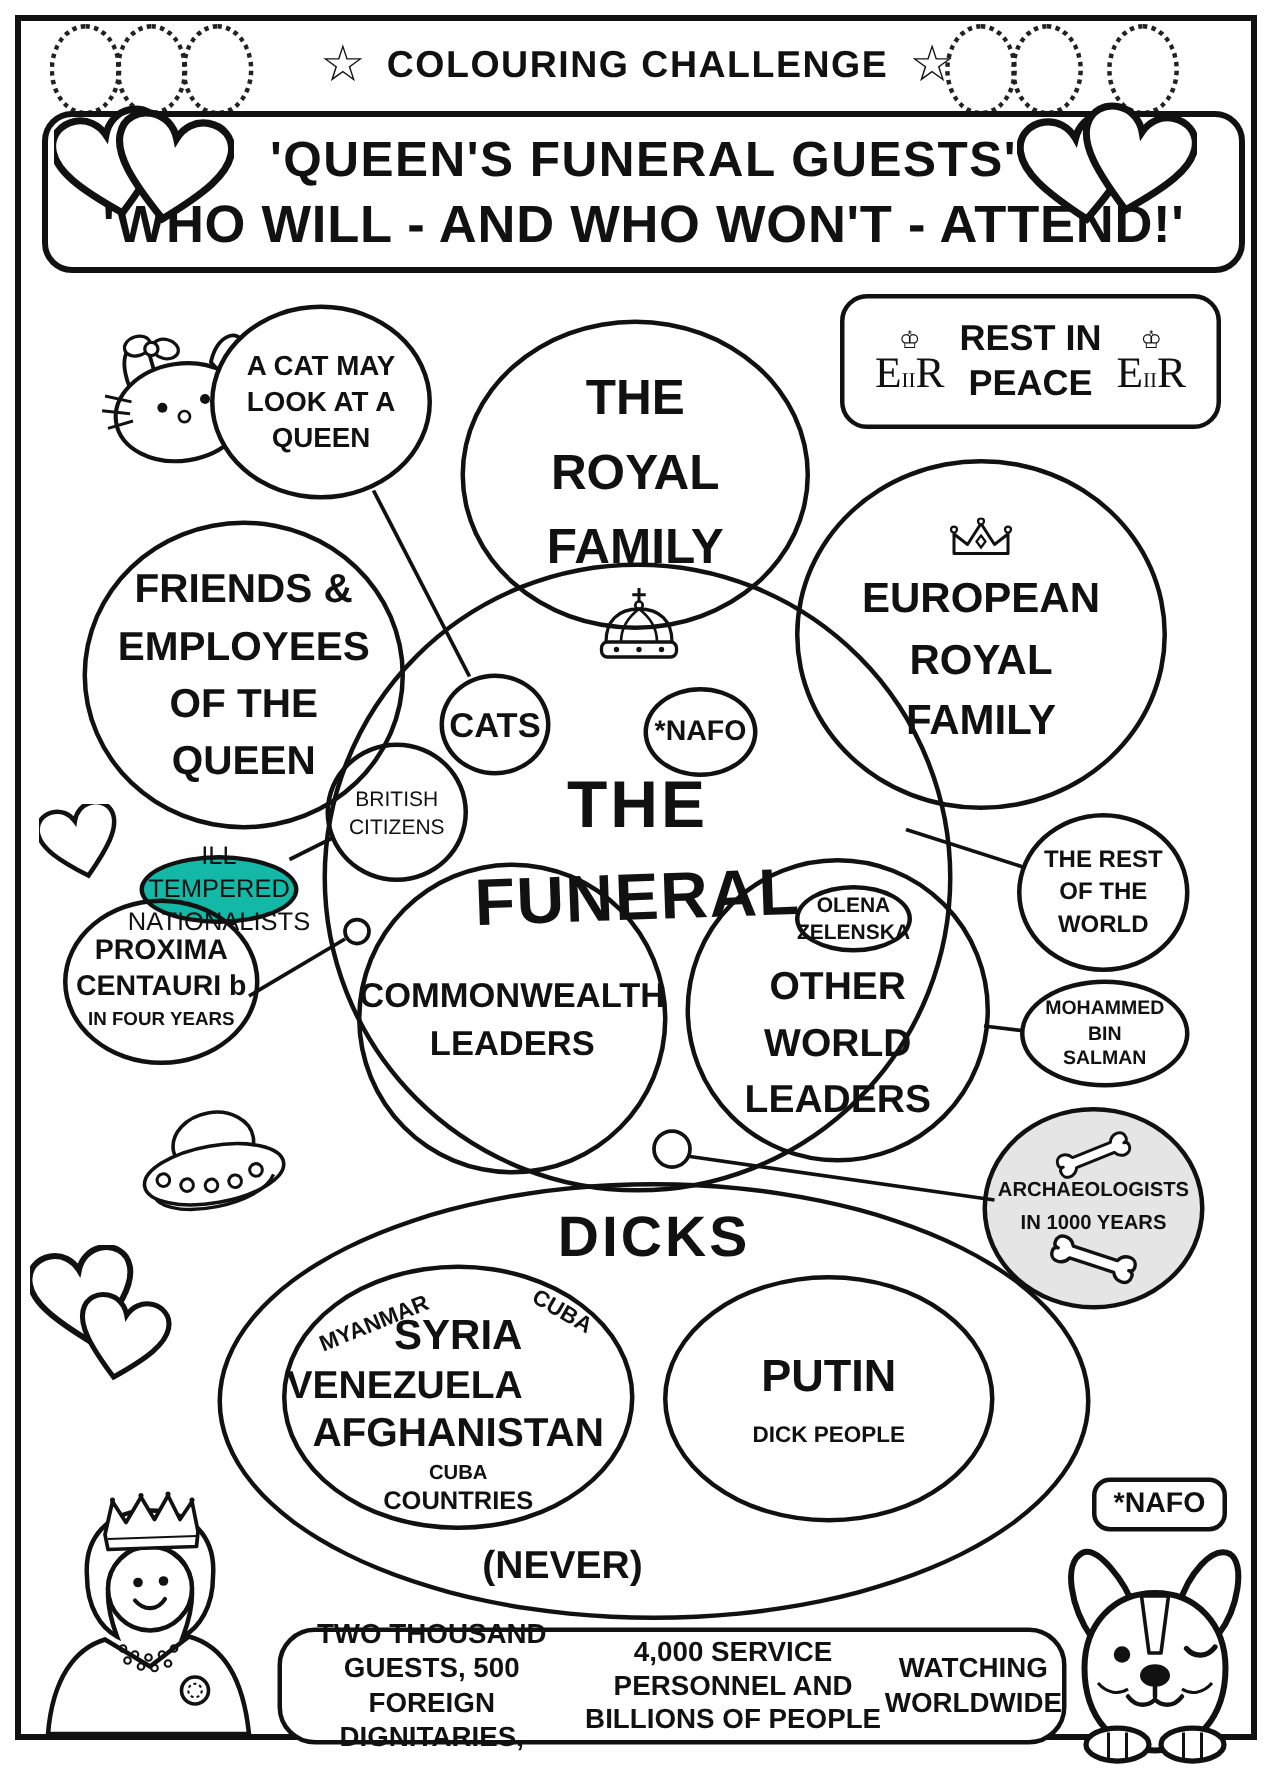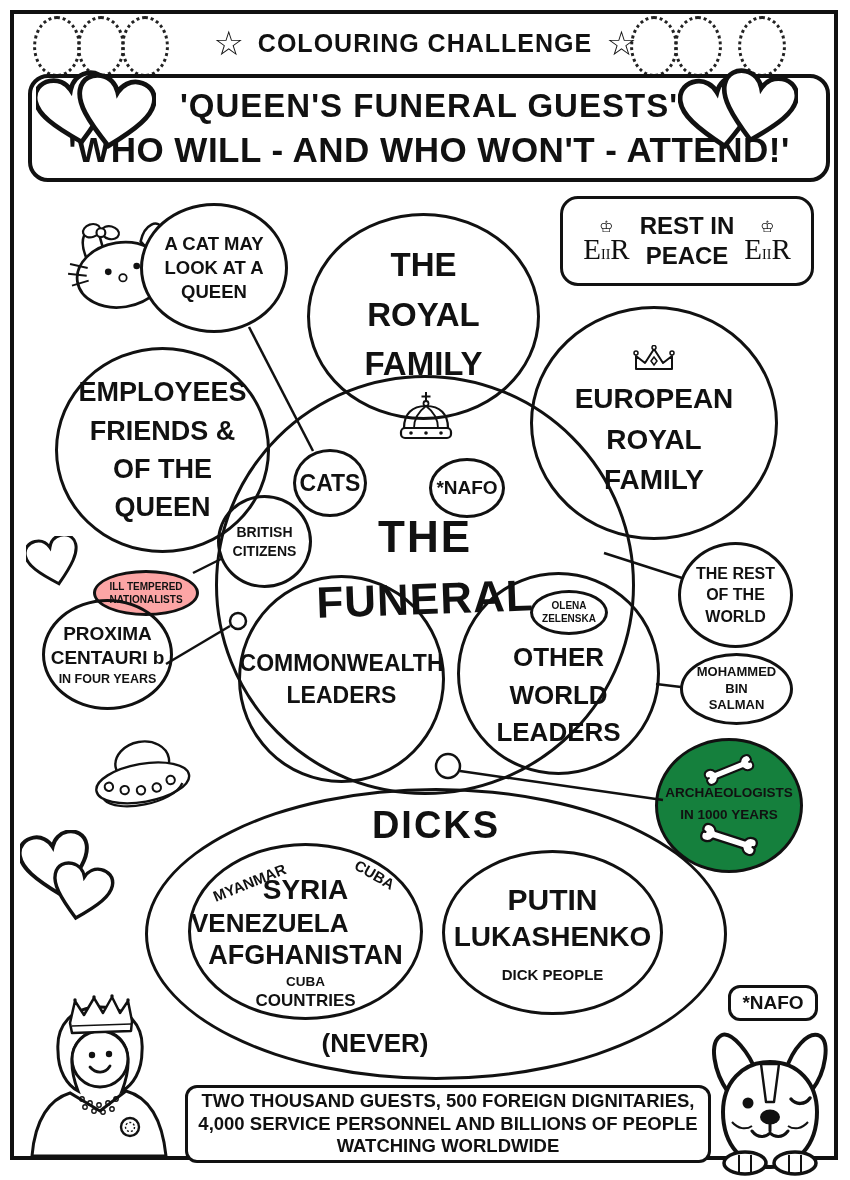--- a/index.html
+++ b/index.html
@@ -25,21 +25,21 @@
   .rip-text{font-size:24px;font-weight:700;text-align:center;line-height:1.25}
   .cypher{display:flex;flex-direction:column;align-items:center;line-height:1}
   .cy-crown{font-family:"DejaVu Sans",sans-serif;font-size:16px;line-height:1}
   .cy-text{font-family:"Liberation Serif",serif;font-size:29px;line-height:1}
   .cy-ii{font-size:14px}
   svg{display:block}
   .dicks-title{position:absolute;left:145px;top:804px;width:582px;text-align:center;
                font-size:38px;font-weight:700;letter-spacing:2px}
   .never{position:absolute;left:280px;top:1028px;width:190px;text-align:center;font-size:26px;font-weight:700}
   .footer-box{position:absolute;left:185px;top:1085px;width:520px;height:72px;border:3px solid #111;
-              border-radius:12px;background:#fff;display:flex;flex-direction:column;align-items:center;
+              border-radius:25px;background:#fff;display:flex;flex-direction:row;align-items:center;
               justify-content:center;text-align:center;font-size:18.5px;line-height:1.24;font-weight:600}
   .nafo-label{position:absolute;left:728px;top:985px;width:84px;height:30px;border:3px solid #111;
               border-radius:12px;background:#fff;display:flex;align-items:center;justify-content:center;
               font-size:19px;font-weight:700}
 </style>
 </head>
 <body>
 
 <div class="page">
 
@@ -117,22 +117,22 @@
       <circle cx="23" cy="2.5" r="2" fill="#fff" stroke="#111" stroke-width="1.5"></circle>
       <circle cx="41" cy="8" r="2" fill="#fff" stroke="#111" stroke-width="1.5"></circle>
       <path d="M23,12 L26,16 L23,20 L20,16 Z" fill="none" stroke="#111" stroke-width="1.5"></path>
     </svg>
     <span class="ln">EUROPEAN</span>
     <span class="ln">ROYAL</span>
     <span class="ln">FAMILY</span>
   </div>
 
   <div class="circle" style="left:55px;top:347px;width:215px;height:206px;font-size:27px;font-weight:700;line-height:1.42">
+    <span class="ln">FRIENDS &amp;</span>
     <span class="ln">EMPLOYEES</span>
-    <span class="ln">FRIENDS &amp;</span>
     <span class="ln">OF THE</span>
     <span class="ln">QUEEN</span>
   </div>
 
   <svg class="abs" style="left:62px;top:216px" width="118" height="98" viewBox="0 0 120 100">
     <path d="M26,46 C16,24 22,8 38,20 L42,34 Z" fill="#fff" stroke="#111" stroke-width="2.6" stroke-linejoin="round"></path>
     <path d="M80,26 C84,8 98,2 103,14 C106,24 98,34 90,37 Z" fill="#fff" stroke="#111" stroke-width="2.6" stroke-linejoin="round"></path>
     <ellipse cx="60" cy="60" rx="45" ry="33" transform="rotate(-9 60 60)" fill="#fff" stroke="#111" stroke-width="2.8"></ellipse>
     <ellipse cx="30" cy="15" rx="9" ry="6.5" transform="rotate(-18 30 15)" fill="#fff" stroke="#111" stroke-width="2.2"></ellipse>
     <ellipse cx="49" cy="17" rx="9" ry="6.5" transform="rotate(14 49 17)" fill="#fff" stroke="#111" stroke-width="2.2"></ellipse>
@@ -147,39 +147,39 @@
     <span class="ln">LOOK AT A</span>
     <span class="ln">QUEEN</span>
   </div>
 
   <div class="circle" style="left:293px;top:449px;width:74px;height:68px;font-size:23px;font-weight:600">
     <span>CATS</span>
   </div>
   <div class="circle" style="left:429px;top:458px;width:76px;height:60px;font-size:19px;font-weight:600">
     <span>*NAFO</span>
   </div>
-  <div class="circle" style="left:217px;top:495px;width:95px;height:93px;font-size:14px;font-weight:700;line-height:1.35">
+  <div class="circle" style="left:217px;top:495px;width:95px;height:93px;font-size:14px;font-weight:400;line-height:1.35">
     <span class="ln">BRITISH</span>
     <span class="ln">CITIZENS</span>
   </div>
-  <div class="circle" style="left:93px;top:570px;width:106px;height:46px;font-size:10px;font-weight:700;line-height:1.3;background:#fca5a5">
+  <div class="circle" style="left:93px;top:570px;width:106px;height:46px;font-size:17px;font-weight:400;line-height:1.3;background:#14b8a6">
     <span class="ln">ILL TEMPERED</span>
     <span class="ln">NATIONALISTS</span>
   </div>
 
   <div class="circle" style="left:238px;top:575px;width:207px;height:208px;font-size:23px;font-weight:600;line-height:1.4">
     <span class="ln">COMMONWEALTH</span>
     <span class="ln">LEADERS</span>
   </div>
   <div class="circle" style="left:457px;top:572px;width:203px;height:203px;font-size:26px;font-weight:600;line-height:1.45;padding-top:44px">
     <span class="ln">OTHER</span>
     <span class="ln">WORLD</span>
     <span class="ln">LEADERS</span>
   </div>
-  <div class="circle" style="left:530px;top:590px;width:78px;height:45px;font-size:10px;font-weight:600;line-height:1.25;background:#fff">
+  <div class="circle" style="left:530px;top:590px;width:78px;height:45px;font-size:14px;font-weight:600;line-height:1.25;background:#fff">
     <span class="ln">OLENA</span>
     <span class="ln">ZELENSKA</span>
   </div>
 
   <div class="circle" style="left:678px;top:542px;width:115px;height:106px;font-size:16px;font-weight:600;line-height:1.35">
     <span class="ln">THE REST</span>
     <span class="ln">OF THE</span>
     <span class="ln">WORLD</span>
   </div>
   <div class="circle" style="left:680px;top:653px;width:113px;height:72px;font-size:13px;font-weight:600;line-height:1.3">
@@ -199,21 +199,21 @@
       <ellipse cx="61" cy="60" rx="47" ry="19" fill="#fff" stroke="#111" stroke-width="2.4"></ellipse>
       <path d="M20,70 C30,86 88,86 100,67" fill="none" stroke="#111" stroke-width="2.2"></path>
       <circle cx="27" cy="58" r="4.2" fill="#fff" stroke="#111" stroke-width="2"></circle>
       <circle cx="42" cy="64" r="4.2" fill="#fff" stroke="#111" stroke-width="2"></circle>
       <circle cx="58" cy="67" r="4.2" fill="#fff" stroke="#111" stroke-width="2"></circle>
       <circle cx="74" cy="67" r="4.2" fill="#fff" stroke="#111" stroke-width="2"></circle>
       <circle cx="89" cy="62" r="4.2" fill="#fff" stroke="#111" stroke-width="2"></circle>
     </g>
   </svg>
 
-  <div class="circle" style="left:655px;top:738px;width:148px;height:135px;font-size:13.5px;font-weight:600;line-height:1.35;background:#15803d;gap:3px">
+  <div class="circle" style="left:655px;top:738px;width:148px;height:135px;font-size:13.5px;font-weight:600;line-height:1.35;background:#e5e5e5;gap:3px">
     <svg width="58" height="22" viewBox="0 0 64 24" style="transform:rotate(-22deg)">
       <path d="M17,8 C14,2 5,2 5,9 C5,11.5 6.5,12 8,12 C6.5,12 5,12.5 5,15 C5,22 14,22 17,16 L47,16 C50,22 59,22 59,15 C59,12.5 57.5,12 56,12 C57.5,12 59,11.5 59,9 C59,2 50,2 47,8 Z" fill="#fff" stroke="#111" stroke-width="2.2" stroke-linejoin="round"></path>
     </svg>
     <span class="ln">ARCHAEOLOGISTS</span>
     <span class="ln">IN 1000 YEARS</span>
     <svg width="66" height="25" viewBox="0 0 64 24" style="transform:rotate(18deg)">
       <path d="M17,8 C14,2 5,2 5,9 C5,11.5 6.5,12 8,12 C6.5,12 5,12.5 5,15 C5,22 14,22 17,16 L47,16 C50,22 59,22 59,15 C59,12.5 57.5,12 56,12 C57.5,12 59,11.5 59,9 C59,2 50,2 47,8 Z" fill="#fff" stroke="#111" stroke-width="2.2" stroke-linejoin="round"></path>
     </svg>
   </div>
 
@@ -221,21 +221,20 @@
     <span class="abs" style="left:20px;top:28px;font-size:15px;font-weight:600;transform:rotate(-22deg)">MYANMAR</span>
     <span class="abs" style="left:162px;top:20px;font-size:15px;font-weight:600;transform:rotate(30deg)">CUBA</span>
     <span class="abs" style="left:0;top:28px;width:100%;text-align:center;font-size:28px;font-weight:700">SYRIA</span>
     <span class="abs" style="left:0;top:62px;width:100%;text-align:left;font-size:26px;font-weight:700">VENEZUELA</span>
     <span class="abs" style="left:0;top:94px;width:100%;text-align:center;font-size:27px;font-weight:700">AFGHANISTAN</span>
     <span class="abs" style="left:0;top:128px;width:100%;text-align:center;font-size:13.5px;font-weight:600">CUBA</span>
     <span class="abs" style="left:0;top:145px;width:100%;text-align:center;font-size:17px;font-weight:600">COUNTRIES</span>
   </div>
   <div class="circle" style="left:442px;top:850px;width:221px;height:165px;font-size:30px;font-weight:700;line-height:1.3">
     <span class="ln">PUTIN</span>
-    <span class="ln" style="font-size:28px">LUKASHENKO</span>
     <span class="ln" style="font-size:15px;font-weight:600;margin-top:10px">DICK PEOPLE</span>
   </div>
 
   <svg class="abs" style="left:26px;top:536px" width="58" height="56" viewBox="0 0 58 56">
     <path d="M50,88 C18,60 3,42 3,25 C3,10 15,3 26,3 C37,3 46,10 50,20 C54,10 63,3 74,3 C85,3 97,10 97,25 C97,42 82,60 50,88 Z" transform="scale(0.55) rotate(-14 50 47)" fill="#fff" stroke="#111" stroke-width="5.5"></path>
   </svg>
   <svg class="abs" style="left:20px;top:830px" width="108" height="108" viewBox="0 0 108 108">
     <path d="M50,88 C18,60 3,42 3,25 C3,10 15,3 26,3 C37,3 46,10 50,20 C54,10 63,3 74,3 C85,3 97,10 97,25 C97,42 82,60 50,88 Z" transform="translate(0,2) scale(0.72) rotate(-10 50 47)" fill="#fff" stroke="#111" stroke-width="5.5"></path>
     <path d="M50,88 C18,60 3,42 3,25 C3,10 15,3 26,3 C37,3 46,10 50,20 C54,10 63,3 74,3 C85,3 97,10 97,25 C97,42 82,60 50,88 Z" transform="translate(30,34) scale(0.62) rotate(12 50 47)" fill="#fff" stroke="#111" stroke-width="5.5"></path>
   </svg>

